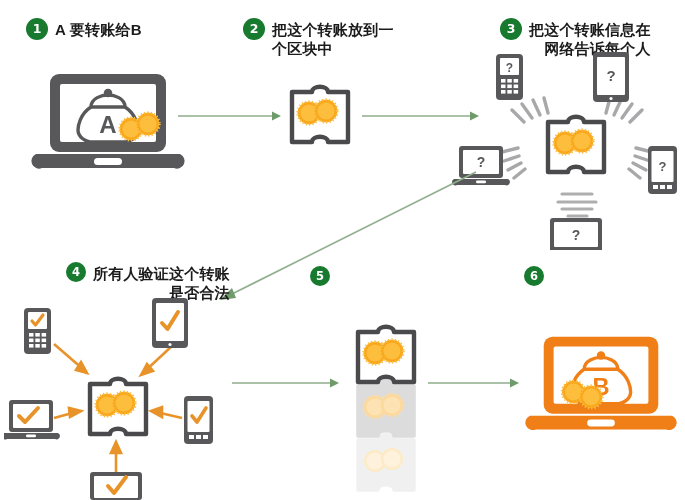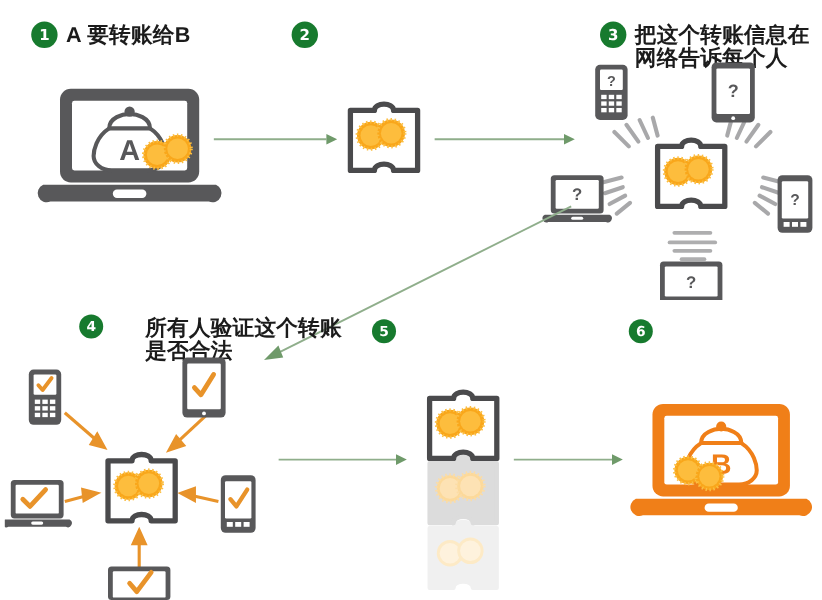--- a/index.html
+++ b/index.html
@@ -7,23 +7,23 @@
        font-family:"Liberation Sans","DejaVu Sans",sans-serif;}
   #stage{position:relative;width:685px;height:500px;background:#fff;}
 
   
   .step-head{position:absolute;display:flex;align-items:flex-start;gap:7px;}
   .badge{width:22px;height:22px;border-radius:50%;background:#177a2e;
          color:#fff;font-size:12.5px;font-weight:bold;line-height:22px;
          text-align:center;flex:0 0 22px;
          font-family:"DejaVu Sans",sans-serif;}
   .badge.small{width:20px;height:20px;line-height:20px;font-size:11.5px;flex:0 0 20px;}
-  .title{font-size:18px;font-weight:bold;color:#1b1b1b;line-height:19px;
+  .title{font-size:15px;font-weight:bold;color:#1b1b1b;line-height:19px;
          letter-spacing:.2px;white-space:pre-line;}
-  .title.center{text-align:left;margin-left:28px;}
+  .title.center{text-align:right;}
 
   
   .art{position:absolute;}
 
   
   .arrow{position:absolute;}
 </style>
 </head>
 <body>
 
@@ -94,20 +94,22 @@
 
   <div class="arrow" style="left:178px;top:108px;">
     <svg width="104" height="16" viewBox="0 0 104 16">
       <line x1="0" y1="8" x2="94" y2="8" stroke="#8fae8b" stroke-width="1.6"></line>
       <path d="M94 3.6 L103 8 L94 12.4 Z" fill="#6f9a6a"></path>
     </svg>
   </div>
 
   <div class="step-head" style="left:243px;top:18px;">
     <div class="badge">2</div>
+    <div class="title" style="padding-top:2px;">把这个转账放到一
+个区块中</div>
   </div>
 
   <div class="art" style="left:284px;top:76px;">
     <svg width="74" height="86" viewBox="0 0 74 66">
       <use href="#puzzlePath" fill="#ffffff" stroke="#4a4a4c" stroke-width="4.4" stroke-linejoin="round"></use>
       <g transform="translate(25,27)">
           <use href="#coin"></use>
         </g>
       <g transform="translate(42,25)">
           <use href="#coin"></use>
@@ -117,21 +119,21 @@
 
   <div class="arrow" style="left:362px;top:108px;">
     <svg width="118" height="16" viewBox="0 0 118 16">
       <line x1="0" y1="8" x2="108" y2="8" stroke="#8fae8b" stroke-width="1.6"></line>
       <path d="M108 3.6 L117 8 L108 12.4 Z" fill="#6f9a6a"></path>
     </svg>
   </div>
 
   <div class="step-head" style="left:500px;top:18px;">
     <div class="badge">3</div>
-    <div class="title" style="padding-top:2px;">把这个转账信息在
+    <div class="title" style="padding-top:2px;text-align:right;">把这个转账信息在
 网络告诉每个人</div>
   </div>
 
   <div class="art" style="left:450px;top:48px;">
     <svg width="235" height="202" viewBox="0 0 235 202">
 
       <g stroke="#9a9a9c" stroke-width="3.4" stroke-linecap="round" opacity=".85">
         <line x1="62" y1="62" x2="74" y2="74"></line>
         <line x1="72" y1="56" x2="82" y2="70"></line>
         <line x1="83" y1="52" x2="90" y2="67"></line>

